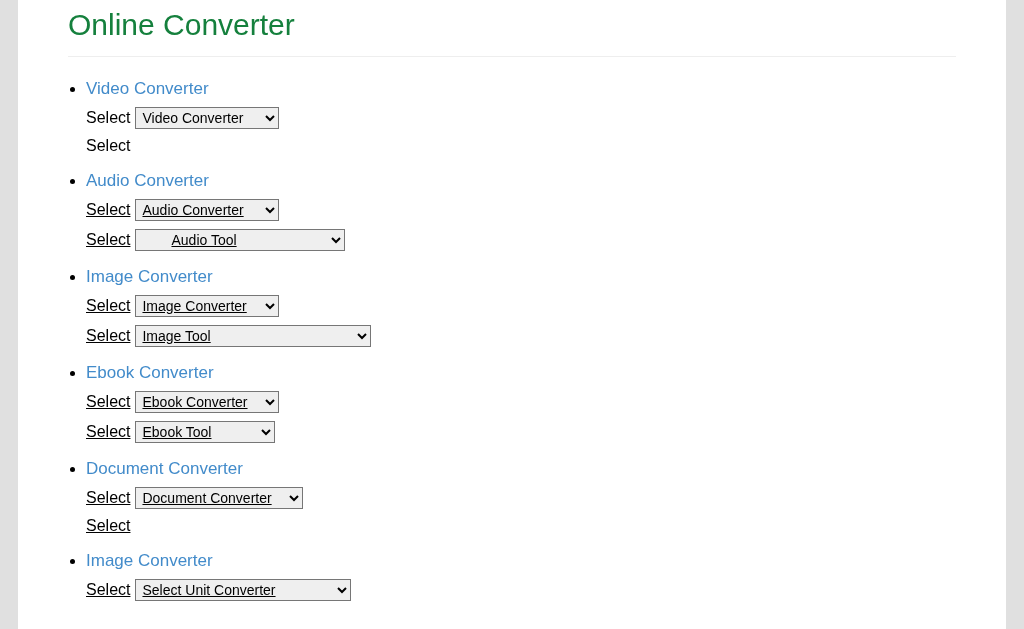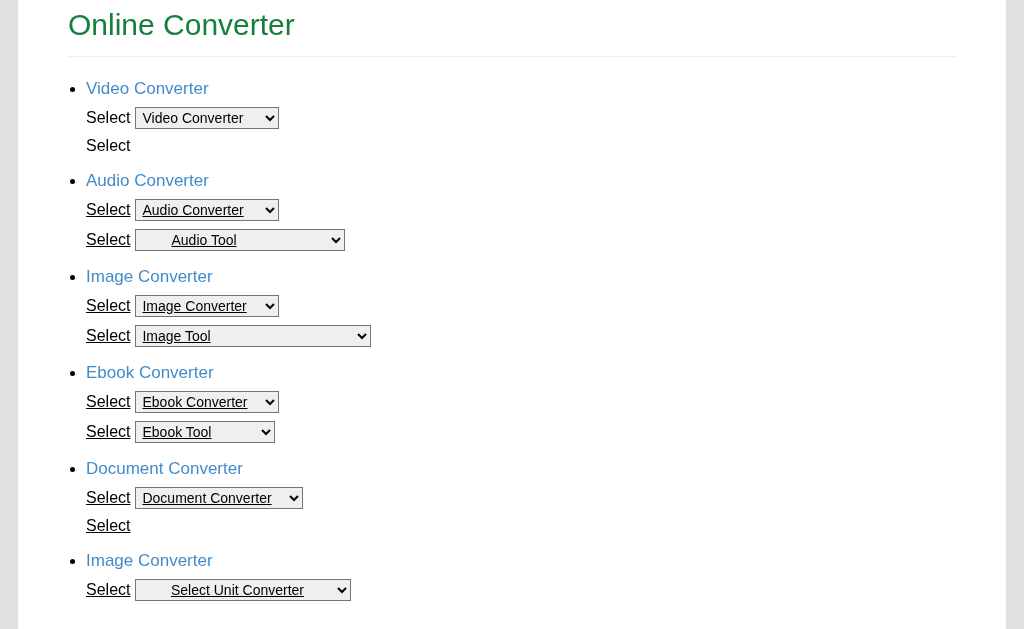--- a/index.html
+++ b/index.html
@@ -70,21 +70,21 @@
     .sel-w1 { width: 144px; }
     .sel-w2 { width: 198px; }
     .sel-w3 { width: 144px; }
     .sel-w4 { width: 210px; padding-left: 31px; }
     .sel-w5 { width: 144px; }
     .sel-w6 { width: 236px; }
     .sel-w7 { width: 144px; }
     .sel-w8 { width: 140px; }
     .sel-w9 { width: 168px; }
     .sel-w10 { width: 152px; }
-    .sel-w11 { width: 216px; text-align: center; }
+    .sel-w11 { width: 216px; }
   </style>
 </head>
 <body>
 
 <div class="outer-container">
   <h1 class="page-title">Online Converter</h1>
   <ul class="main-list">
 
     <li>
       <a class="link-heading">Video Converter</a>

